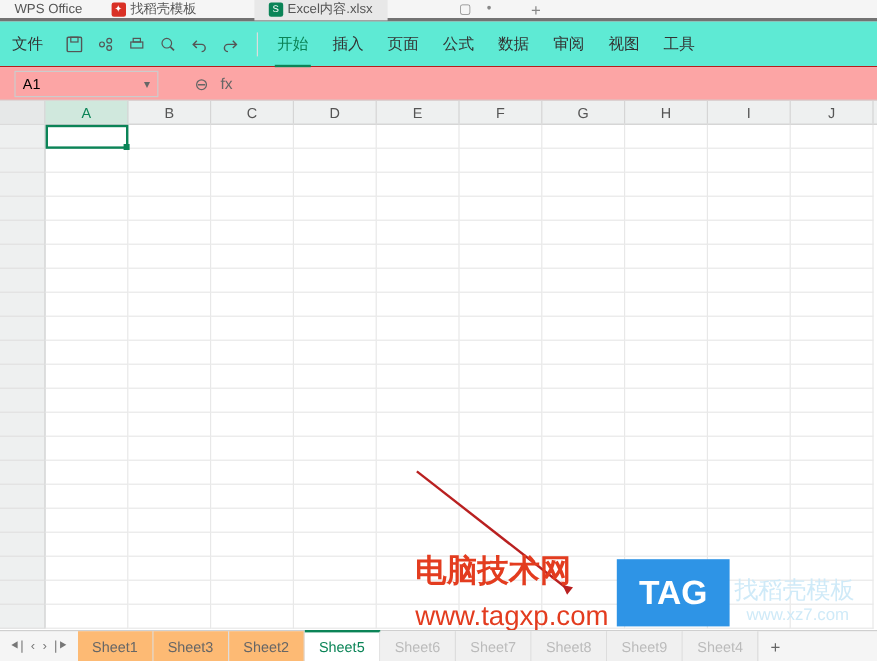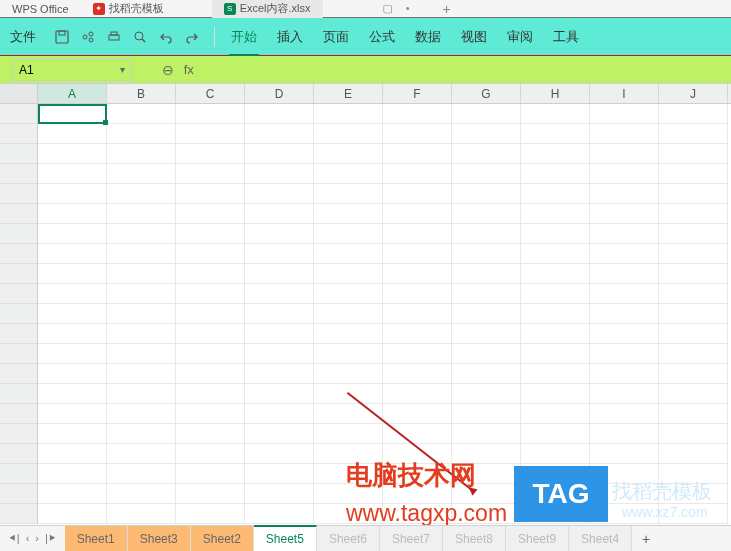--- a/index.html
+++ b/index.html
@@ -1,36 +1,36 @@
 <!DOCTYPE html>
 <html><head>
 <meta charset="utf-8">
 <style>
 * { margin: 0; padding: 0; box-sizing: border-box; font-family: "Microsoft YaHei", Arial, sans-serif; }
 body { width: 731px; height: 551px; overflow: hidden; background: #fff; position: relative; }
 
-.title-tabs { height: 18px; display: flex; align-items: center; background: #f5f5f5; border-bottom: 1px solid #737373; font-size: 11px; }
+.title-tabs { height: 18px; display: flex; align-items: center; background: #f5f5f5; border-bottom: 3px solid #737373; font-size: 11px; }
 .title-tab { padding: 0 12px; height: 18px; display: flex; align-items: center; gap: 4px; color: #555; }
 .title-tab.doc { background: #e8e8e8; }
 .title-tab .ticon { width: 12px; height: 12px; border-radius: 2px; display: inline-flex; align-items: center; justify-content: center; font-size: 8px; color: #fff; }
 .ticon.red { background: #d93025; }
 .ticon.green { background: #0b8457; }
 .win-ctrl { margin-left: 6px; display: flex; gap: 10px; color: #888; }
 .win-ctrl span { width: 10px; text-align: center; }
 .add-tab { margin-left: 30px; color: #888; font-size: 14px; }
 
 .toolbar { height: 38px; display: flex; align-items: center; border-bottom: 1px solid #b91c1c; font-size: 13px; background: #5eead4; }
 .menu-item { padding: 0 10px; height: 38px; display: flex; align-items: center; color: #333; }
 .menu-item.active { color: #0b8457; font-weight: 500; position: relative; }
 .menu-item.active::after { content: ""; position: absolute; bottom: 0; left: 8px; right: 8px; height: 2px; background: #0b8457; }
 .tb-icons { display: flex; gap: 10px; padding: 0 8px; align-items: center; color: #555; }
 .tb-icons .ico { width: 16px; height: 16px; display: flex; align-items: center; justify-content: center; }
 .tb-sep { width: 1px; height: 20px; background: #ddd; margin: 0 6px; }
 
-.namebox-row { height: 28px; display: flex; align-items: center; border-bottom: 1px solid #cfcfcf; background: #bef264; }
+.namebox-row { height: 28px; display: flex; align-items: center; border-bottom: 1px solid #cfcfcf; background: #fca5a5; }
 .namebox { width: 120px; height: 22px; margin-left: 12px; border: 1px solid #ccc; display: flex; align-items: center; justify-content: space-between; padding: 0 6px; font-size: 12px; }
 .namebox .dd { font-size: 10px; color: #666; }
 .fx-area { display: flex; align-items: center; gap: 10px; margin-left: 30px; color: #666; }
 .fx-area .fx { font-size: 13px; }
 .fx-area .zoom { font-size: 14px; }
 
 .grid-wrap { position: relative; }
 .col-heads { display: flex; height: 20px; background: #eef0f0; border-bottom: 1px solid #cfcfcf; font-size: 12px; color: #555; }
 .corner { width: 38px; border-right: 1px solid #cfcfcf; background: #e6e8e8; }
 .col-h { width: 69px; border-right: 1px solid #d5d5d5; display: flex; align-items: center; justify-content: center; }
@@ -122,22 +122,22 @@
           <path d="M9 4 L12 7 L9 10 M12 7 L5 7 A3 3 0 0 0 5 13" fill="none" stroke="#555" stroke-width="1.2"></path>
         </svg>
       </span>
   </div>
   <div class="tb-sep"></div>
   <div class="menu-item active">开始</div>
   <div class="menu-item">插入</div>
   <div class="menu-item">页面</div>
   <div class="menu-item">公式</div>
   <div class="menu-item">数据</div>
+  <div class="menu-item">审阅</div>
   <div class="menu-item">视图</div>
-  <div class="menu-item">审阅</div>
   <div class="menu-item">工具</div>
 </div>
 
 <div class="namebox-row">
   <div class="namebox">
     <span>A1</span>
     <span class="dd">▾</span>
   </div>
   <div class="fx-area">
     <span class="zoom">⊖</span>

